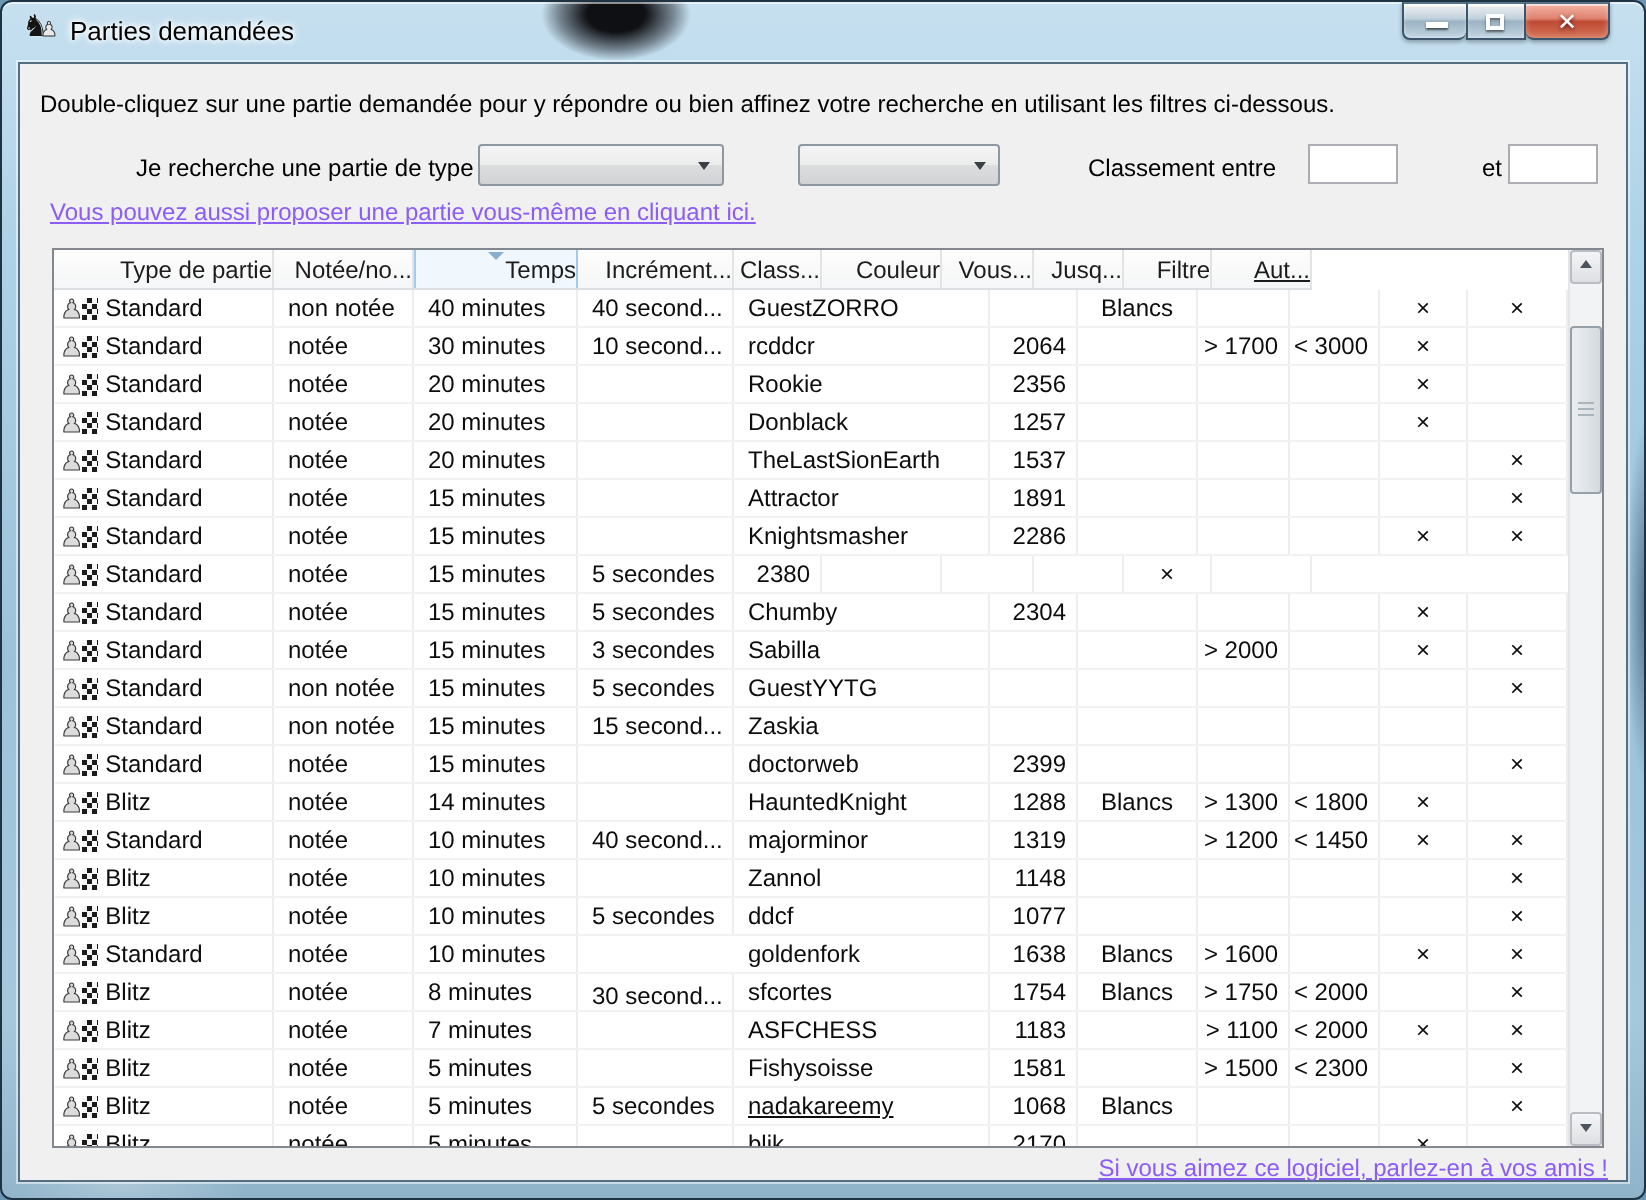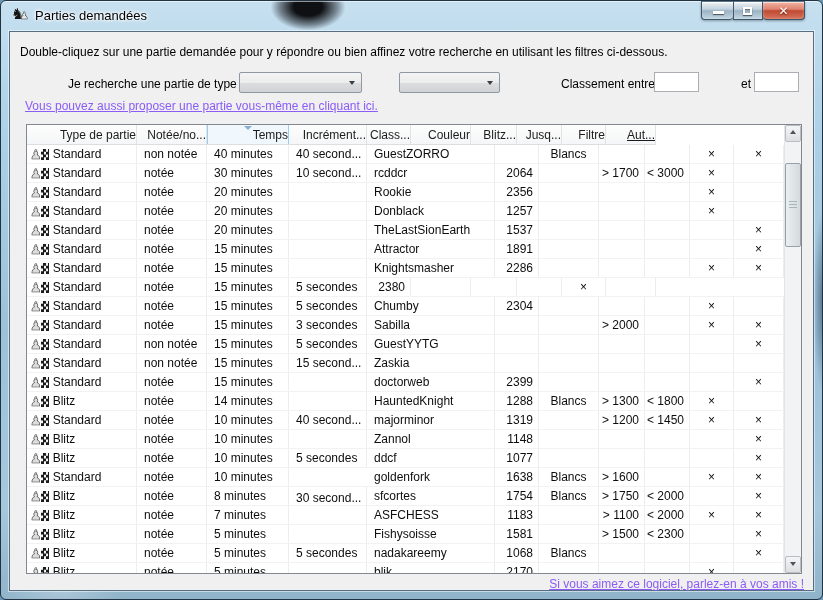--- a/index.html
+++ b/index.html
@@ -42,21 +42,21 @@
   .glyph-close{position:absolute;left:0;right:0;top:2px;text-align:center;font-size:12px;font-weight:bold;color:#fff;
     text-shadow:0 1px 2px rgba(70,10,0,.8);}
 
   
   .client{position:absolute;left:8px;top:30px;right:8px;bottom:8px;background:#f0f0f0;
     border:1px solid #556e81;box-shadow:0 0 0 1px rgba(255,255,255,.5);}
   .intro{position:absolute;left:10px;top:13px;font-size:12px;color:#000;white-space:nowrap;}
 
   .lbl{position:absolute;font-size:12px;color:#000;white-space:nowrap;}
   .lbl-type{left:58px;top:45px;}
-  .lbl-classement{left:551px;top:45px;}
+  .lbl-classement{left:534px;top:45px;}
   .lbl-et{left:731px;top:45px;}
 
   .combo{position:absolute;height:21px;border:1px solid #8d98a2;border-radius:2px;box-sizing:border-box;
     background:linear-gradient(180deg,#f4f4f4,#ebecec 50%,#dcdddf 51%,#d2d3d6);}
   .combo1{left:229px;top:40px;width:123px;}
   .combo2{left:389px;top:40px;width:101px;}
   .combo .cval{position:absolute;left:5px;top:3px;font-size:12px;color:#000;}
   .combo .carr{position:absolute;right:6px;top:8px;width:0;height:0;
     border-left:3.5px solid transparent;border-right:3.5px solid transparent;border-top:4px solid #3a3f44;}
 
@@ -165,21 +165,21 @@
             <div class="hcell" style="width: 78px;">
               <span>Incrément...</span>
             </div>
             <div class="hcell" style="width: 44px;">
               <span>Class...</span>
             </div>
             <div class="hcell" style="width: 60px;">
               <span>Couleur</span>
             </div>
             <div class="hcell" style="width: 46px;">
-              <span>Blitz...</span>
+              <span>Vous...</span>
             </div>
             <div class="hcell" style="width: 45px;">
               <span>Jusq...</span>
             </div>
             <div class="hcell" style="width: 44px;">
               <span>Filtre</span>
             </div>
             <div class="hcell" style="width: 50px; text-decoration: underline;">
               <span>Aut...</span>
             </div>
@@ -1011,21 +1011,21 @@
               </div>
               <div class="cell a-left" style="width: 70px;">
                 <span>notée</span>
               </div>
               <div class="cell a-left" style="width: 82px;">
                 <span>5 minutes</span>
               </div>
               <div class="cell a-left" style="width: 78px;">
                 <span>5 secondes</span>
               </div>
-              <div class="cell a-left" style="width: 128px;">
+              <div class="cell a-left" style="width: 128px; text-decoration: underline;">
                 <span>nadakareemy</span>
               </div>
               <div class="cell a-right" style="width: 44px;">
                 <span>1068</span>
               </div>
               <div class="cell a-center" style="width: 60px;">
                 <span>Blancs</span>
               </div>
               <div class="cell a-right" style="width: 46px;">
                 <span></span>

